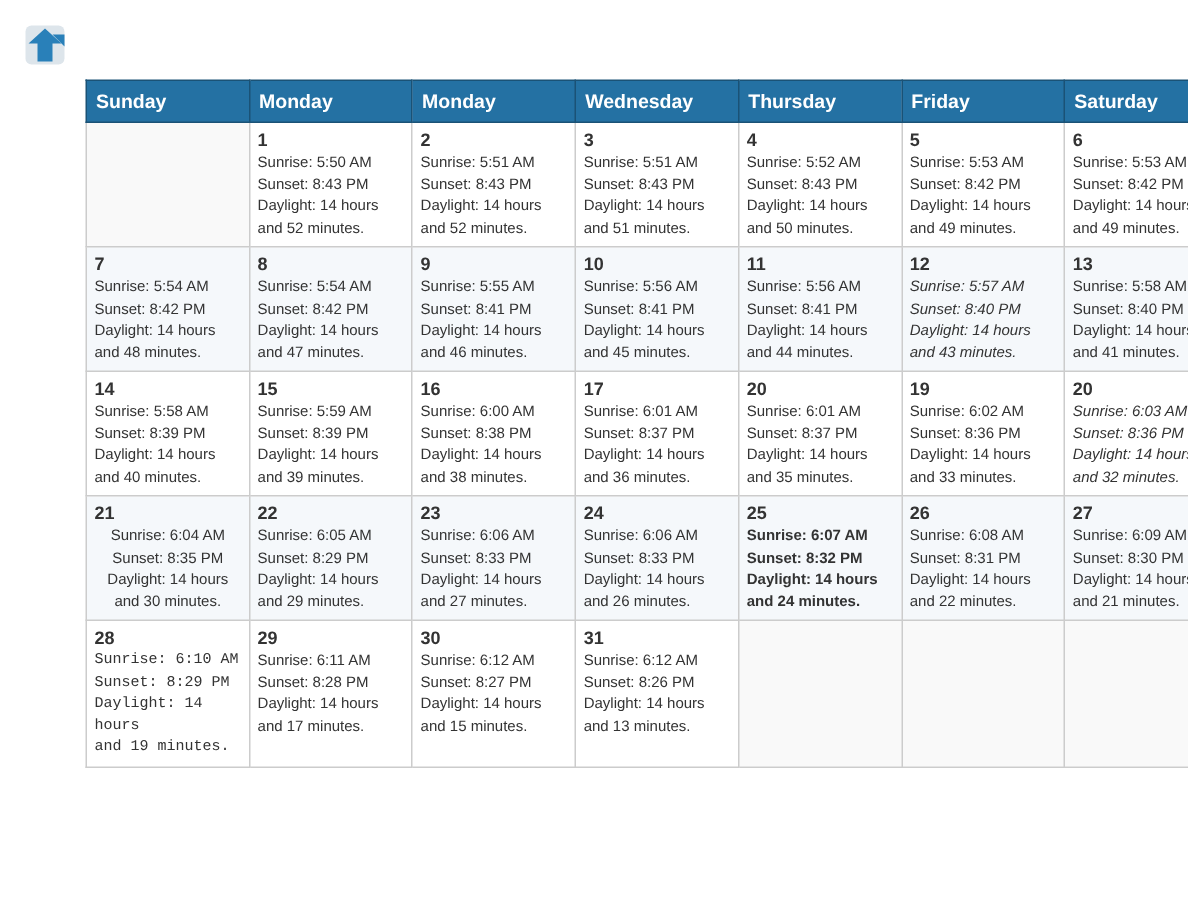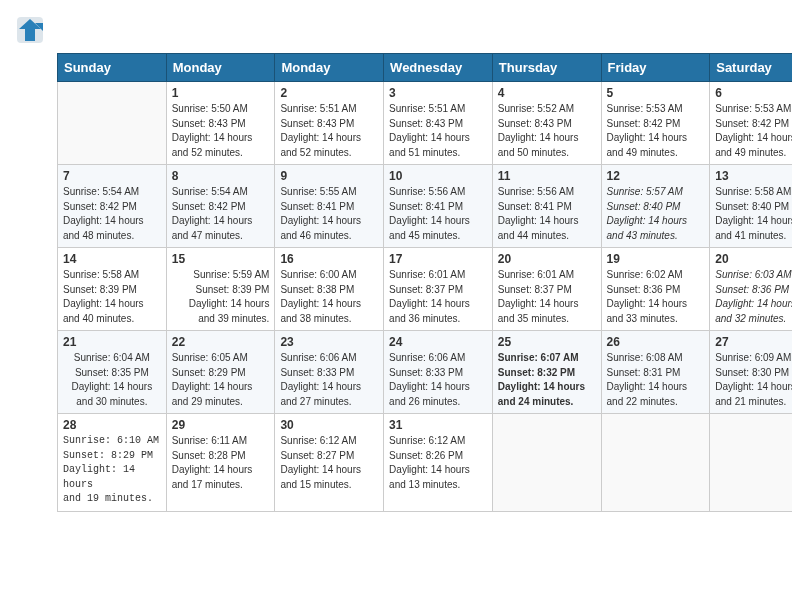--- a/index.html
+++ b/index.html
@@ -230,21 +230,21 @@
       <tr>
         <td>
           <span class="day-number">14</span>
           <div class="day-info" style="white-space: pre-line;">Sunrise: 5:58 AM
 Sunset: 8:39 PM
 Daylight: 14 hours
 and 40 minutes.</div>
         </td>
         <td>
           <span class="day-number">15</span>
-          <div class="day-info" style="white-space: pre-line; text-align: right;">Sunrise: 5:59 AM
+          <div class="day-info" style="white-space: pre-line;">Sunrise: 5:59 AM
 Sunset: 8:39 PM
 Daylight: 14 hours
 and 39 minutes.</div>
         </td>
         <td>
           <span class="day-number">16</span>
           <div class="day-info" style="white-space: pre-line;">Sunrise: 6:00 AM
 Sunset: 8:38 PM
 Daylight: 14 hours
 and 38 minutes.</div>

